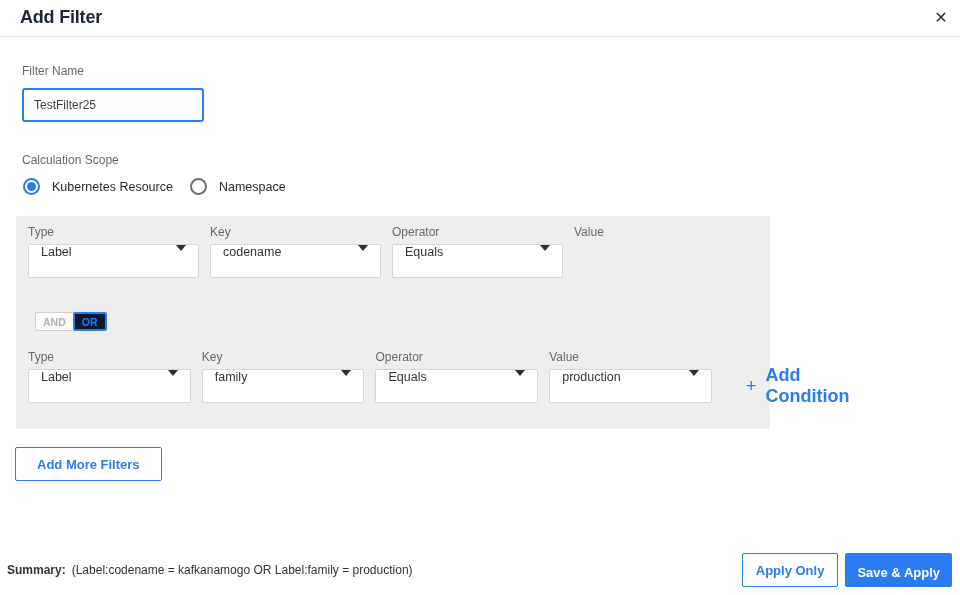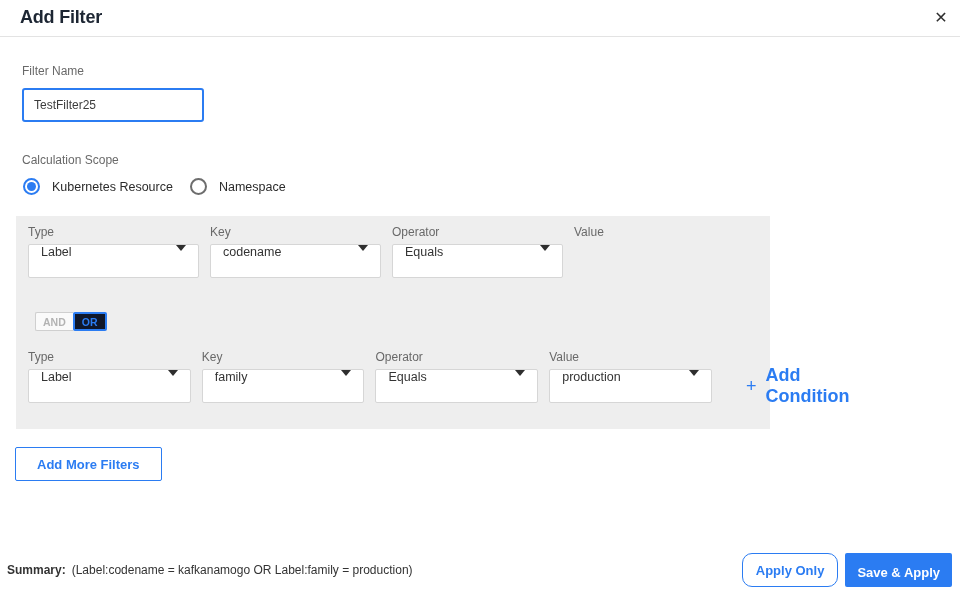--- a/index.html
+++ b/index.html
@@ -64,21 +64,21 @@
 
   
   .add-more-btn{position:absolute;left:15px;top:447px;height:34px;padding:0 21px;background:#fff;border:1.5px solid var(--accent);
                 border-radius:2px;color:var(--accent);font-size:13px;font-weight:700;cursor:pointer;font-family:inherit;}
 
   
   .footer{position:absolute;left:7px;right:8px;top:553px;height:34px;display:flex;align-items:center;}
   .summary{font-size:12px;color:#333;}
   .summary-label{font-weight:700;margin-right:6px;}
   .footer-spacer{flex:1;}
-  .apply-only-btn{height:34px;padding:0 13px;background:#fff;border:1.5px solid var(--accent);border-radius:10px;
+  .apply-only-btn{height:34px;padding:0 13px;background:#fff;border:1.5px solid var(--accent);border-radius:2px;
                   color:var(--accent);font-size:13px;font-weight:700;cursor:pointer;margin-right:7px;font-family:inherit;}
   .save-apply-btn{height:34px;padding:12px 12px;background:var(--accent);border:none;border-radius:2px;
                   color:#fff;font-size:13px;font-weight:700;cursor:pointer;font-family:inherit;}
 </style>
 </head>
 <body>
 
 <div class="page">
 
   <div class="header">

